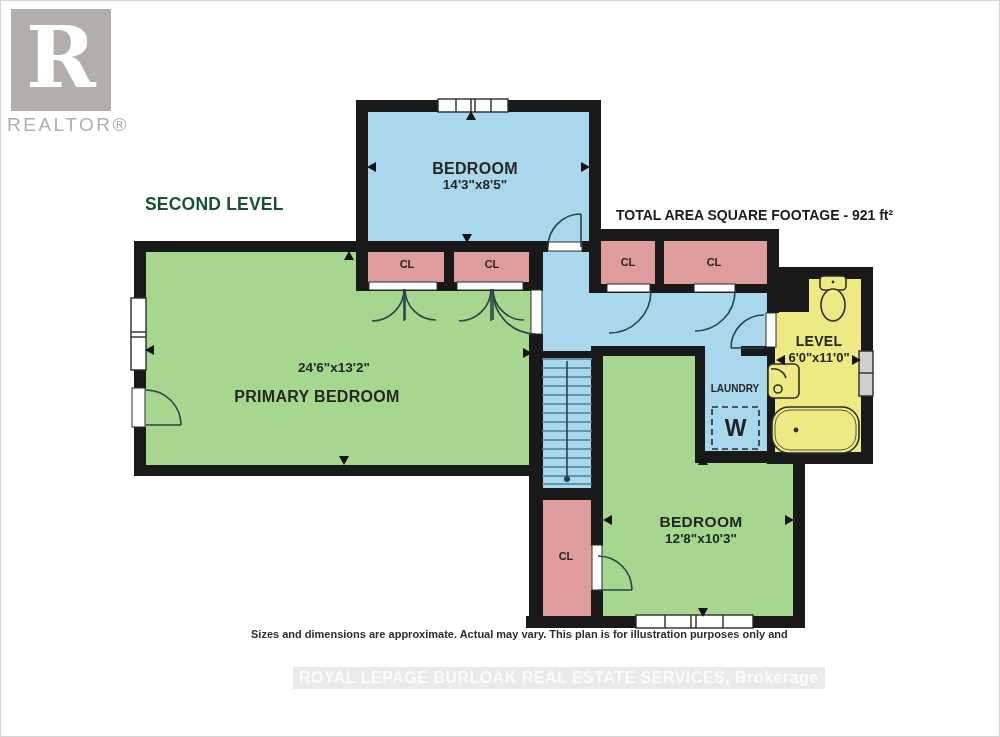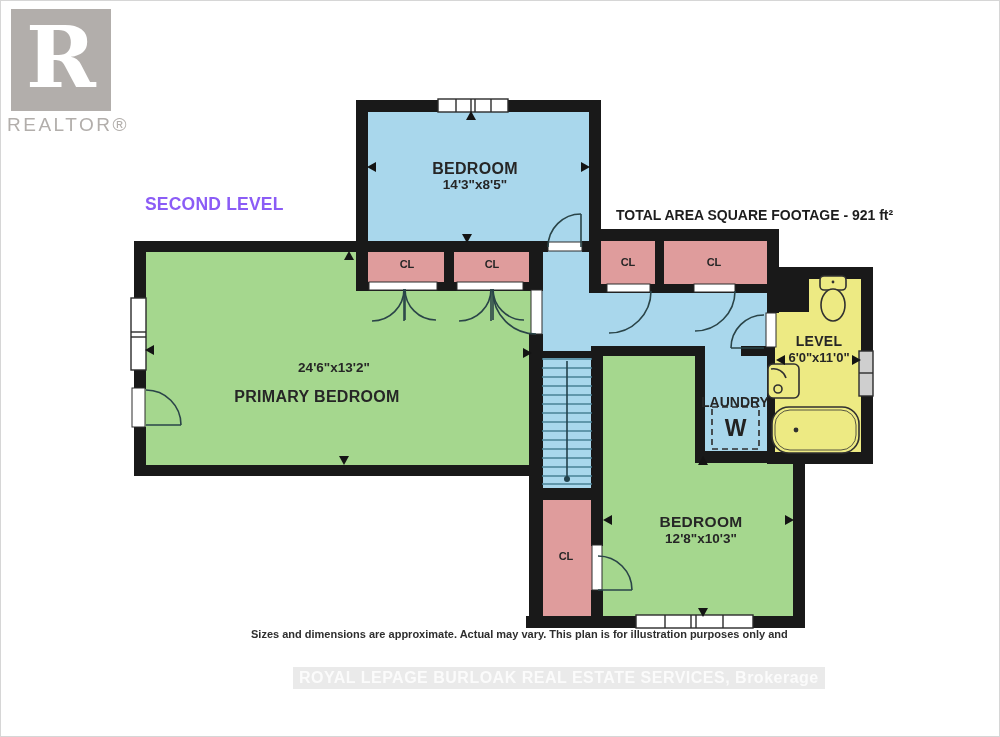--- a/index.html
+++ b/index.html
@@ -6,23 +6,23 @@
   .frame{
     position:relative;width:1000px;height:737px;background:#ffffff;
     font-family:"Liberation Sans",sans-serif;overflow:hidden;
     border:1px solid #d6d6d6;box-sizing:border-box;
   }
   .plan-svg{position:absolute;left:0;top:0;}
   .lbl{position:absolute;color:#262626;text-align:center;line-height:1.1;white-space:nowrap;font-weight:bold;}
   .room-name{font-size:16px;letter-spacing:.3px;}
   .room-dims{font-size:13.5px;}
   .cl{font-size:11px;}
-  .second-level{font-size:17.5px;color:#8b5cf6;letter-spacing:.2px;}
+  .second-level{font-size:17.5px;color:#14532d;letter-spacing:.2px;}
   .total-area{font-size:14px;color:#1d1d1d;}
-  .laundry{font-size:14px;margin-top:12px;}
+  .laundry{font-size:10px;}
   .washer{font-size:23px;color:#222;}
   .disclaimer{font-size:11px;color:#2e2e2e;width:520px;}
   .watermark{
     background:#eaeaea;color:#fbfbfb;font-size:16px;font-weight:bold;
     letter-spacing:.5px;padding:2px 6px;white-space:nowrap;
   }
   .logo-box{
     position:absolute;left:10px;top:8px;width:100px;height:102px;background:#b2aeab;
     display:flex;align-items:center;justify-content:center;
   }

